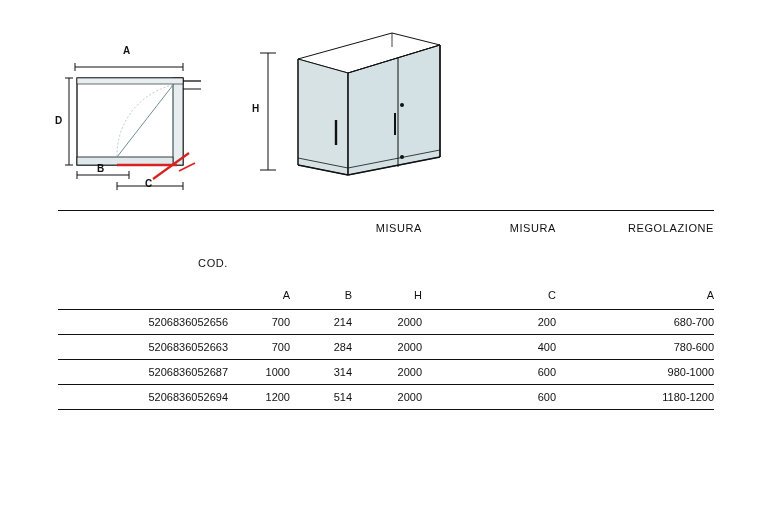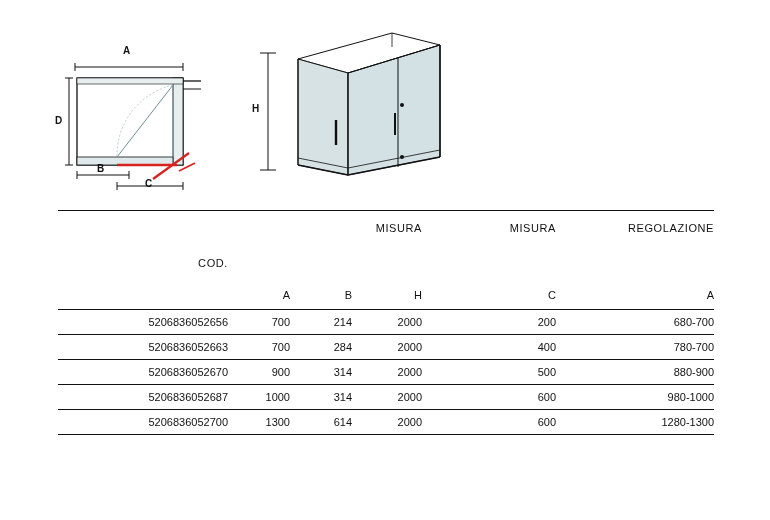--- a/index.html
+++ b/index.html
@@ -239,41 +239,33 @@
         <td>2000</td>
         <td>200</td>
         <td>680-700</td>
       </tr>
       <tr>
         <td class="code-cell">5206836052663</td>
         <td>700</td>
         <td>284</td>
         <td>2000</td>
         <td>400</td>
-        <td>780-700</td>
-      </tr>
-      <tr>
-        <td class="code-cell">5206836052670</td>
-        <td>900</td>
-        <td>314</td>
-        <td>2000</td>
-        <td>500</td>
-        <td>880-900</td>
+        <td>780-600</td>
       </tr>
       <tr>
         <td class="code-cell">5206836052687</td>
         <td>1000</td>
         <td>314</td>
         <td>2000</td>
         <td>600</td>
         <td>980-1000</td>
       </tr>
       <tr>
-        <td class="code-cell">5206836052700</td>
-        <td>1300</td>
-        <td>614</td>
+        <td class="code-cell">5206836052694</td>
+        <td>1200</td>
+        <td>514</td>
         <td>2000</td>
         <td>600</td>
-        <td>1280-1300</td>
+        <td>1180-1200</td>
       </tr>
     </tbody>
   </table>
 </div>
 
 </body></html>

